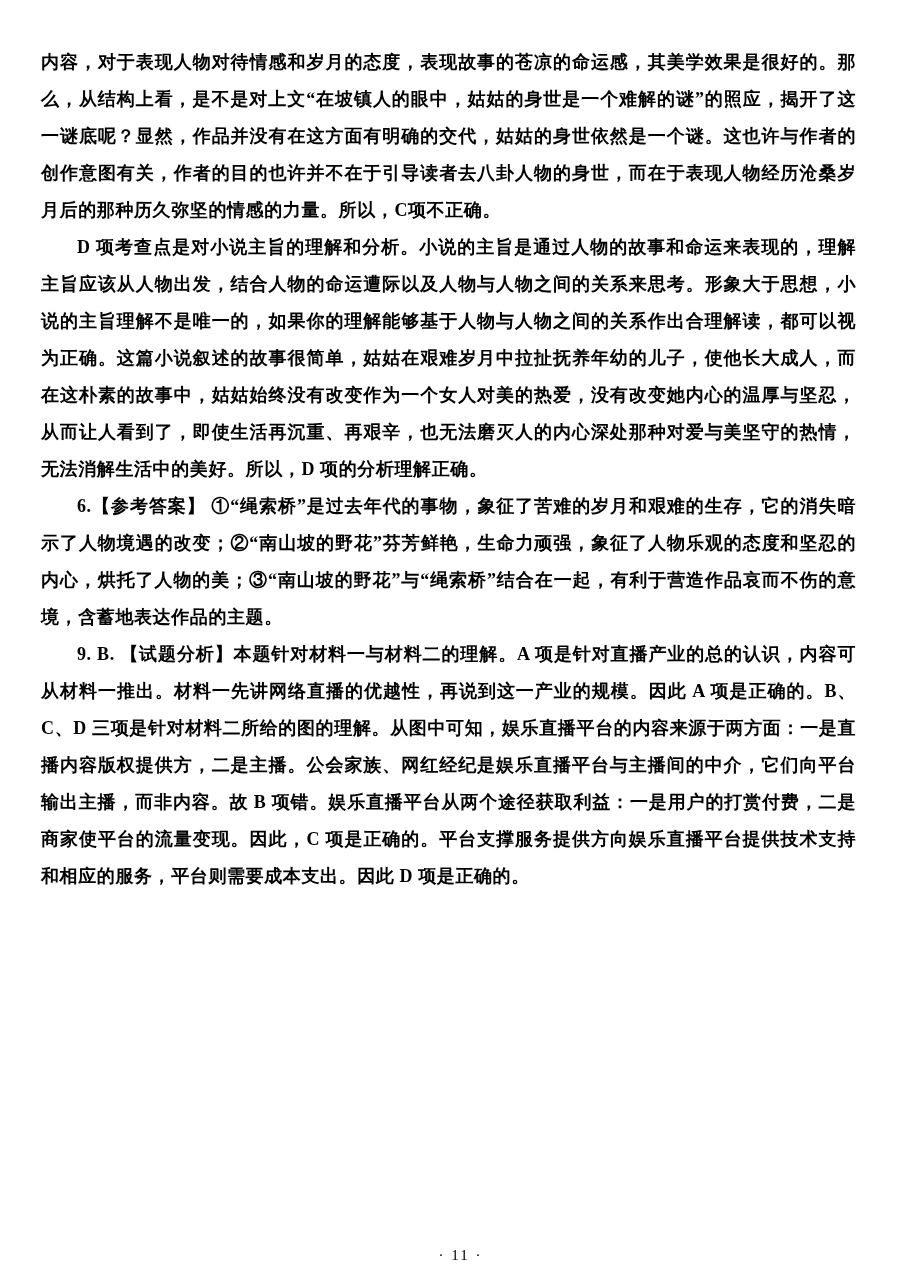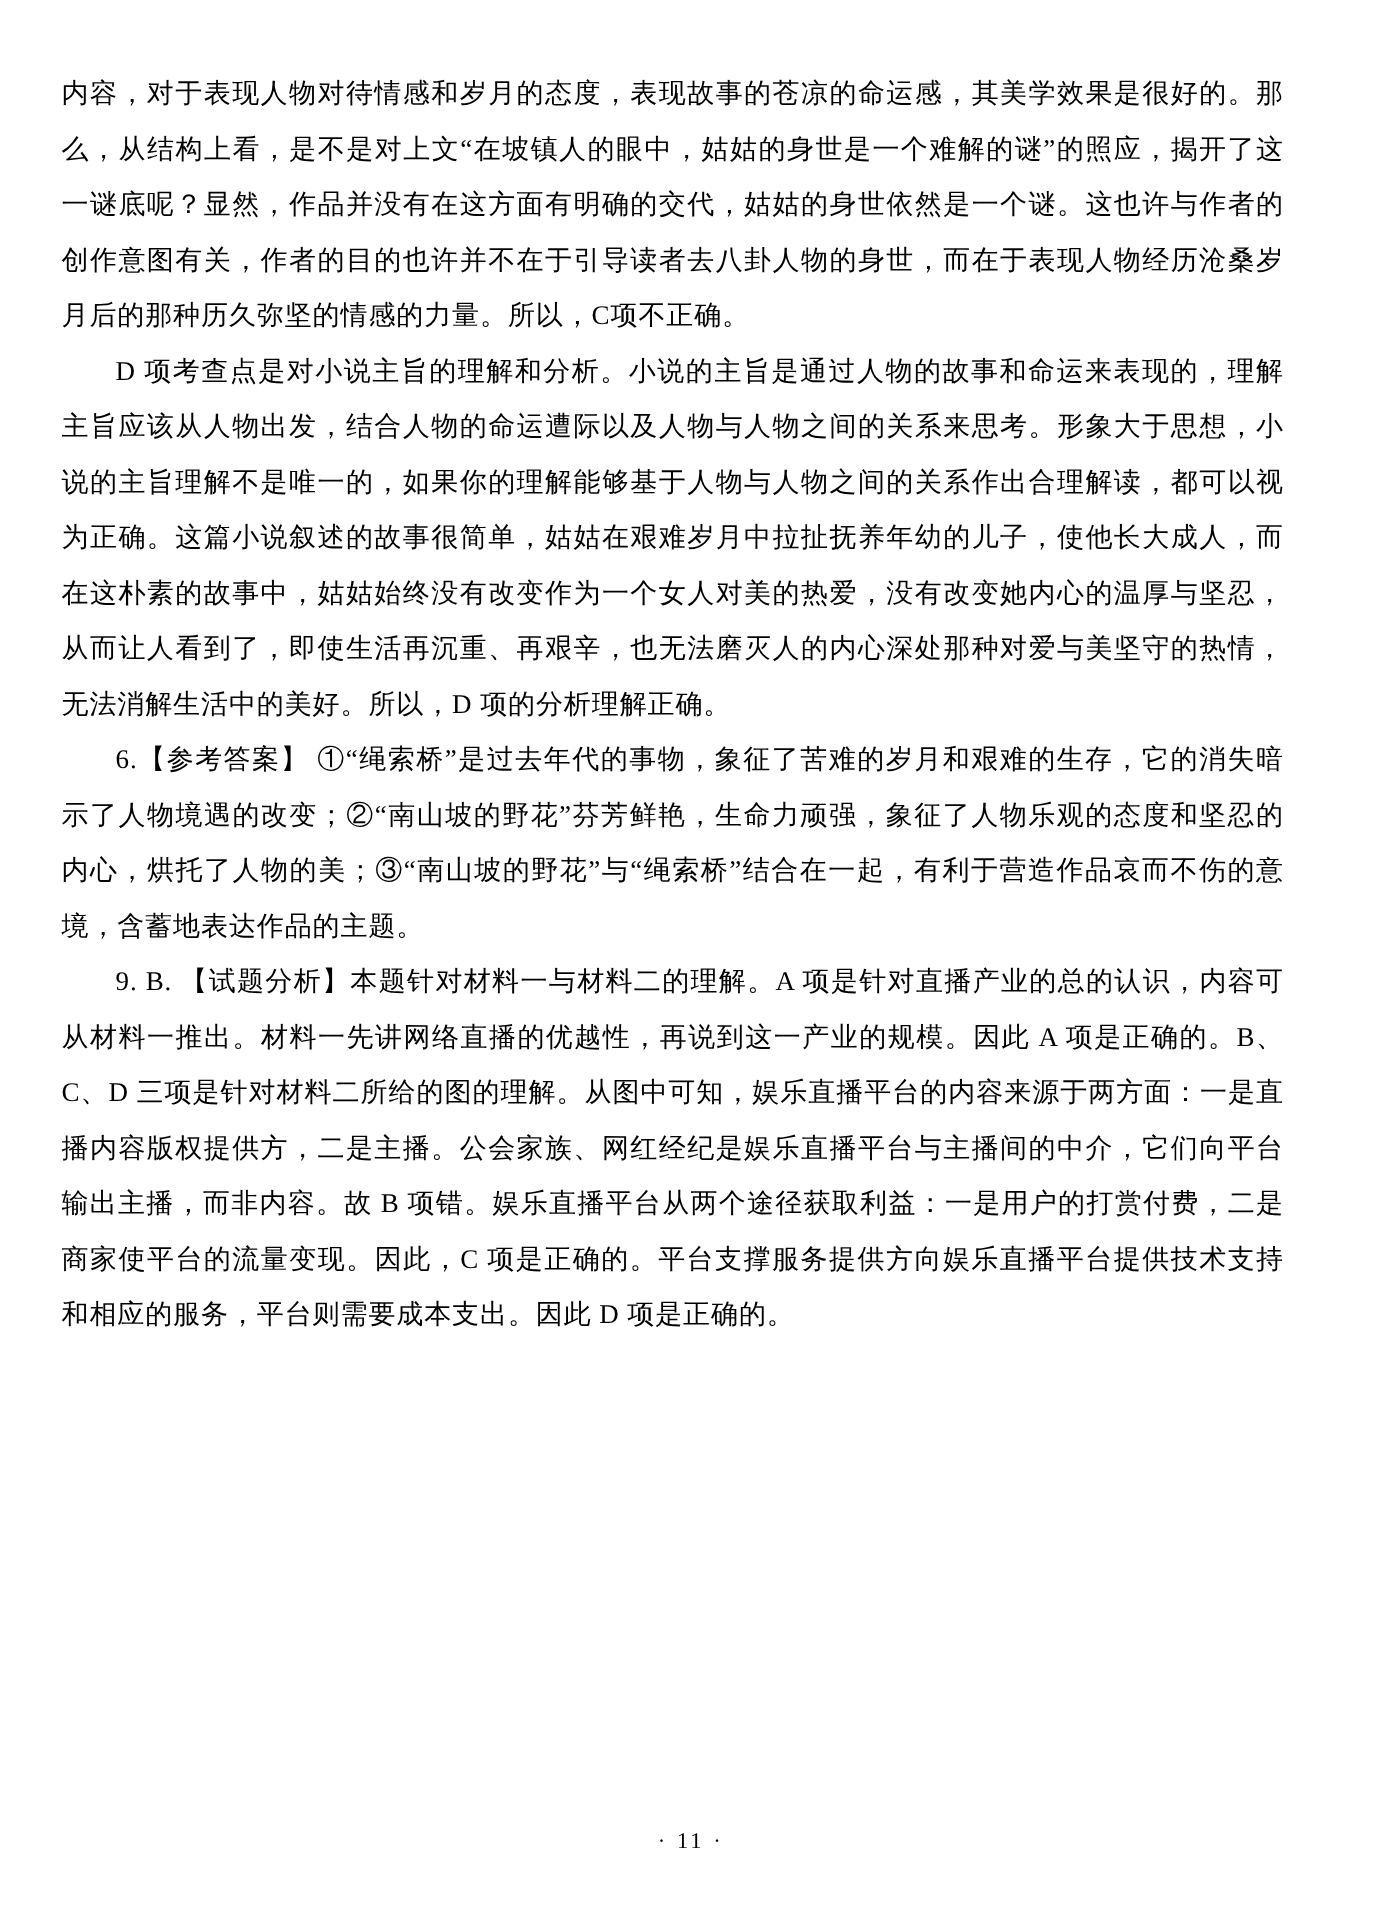--- a/index.html
+++ b/index.html
@@ -13,35 +13,36 @@
     color: #000000;
   }
   .page {
     position: absolute;
     inset: 0;
     background: #ffffff;
     padding: 44px 64px 0 41px;
   }
   .doc-body {
     width: 815px;
+    font-weight: bold;
   }
   .para {
     font-size: 18px;
     line-height: 37px;
     letter-spacing: 0.6px;
     text-align: justify;
     text-indent: 2em;
     word-break: break-all;
   }
   .para.continuation {
     text-indent: 0;
   }
   .footer {
     position: absolute;
-    bottom: 39px;
+    bottom: 12px;
     left: 0;
     right: 0;
     text-align: center;
     font-size: 15px;
     letter-spacing: 2px;
     color: #000000;
   }
 </style>
 </head>
 <body>

